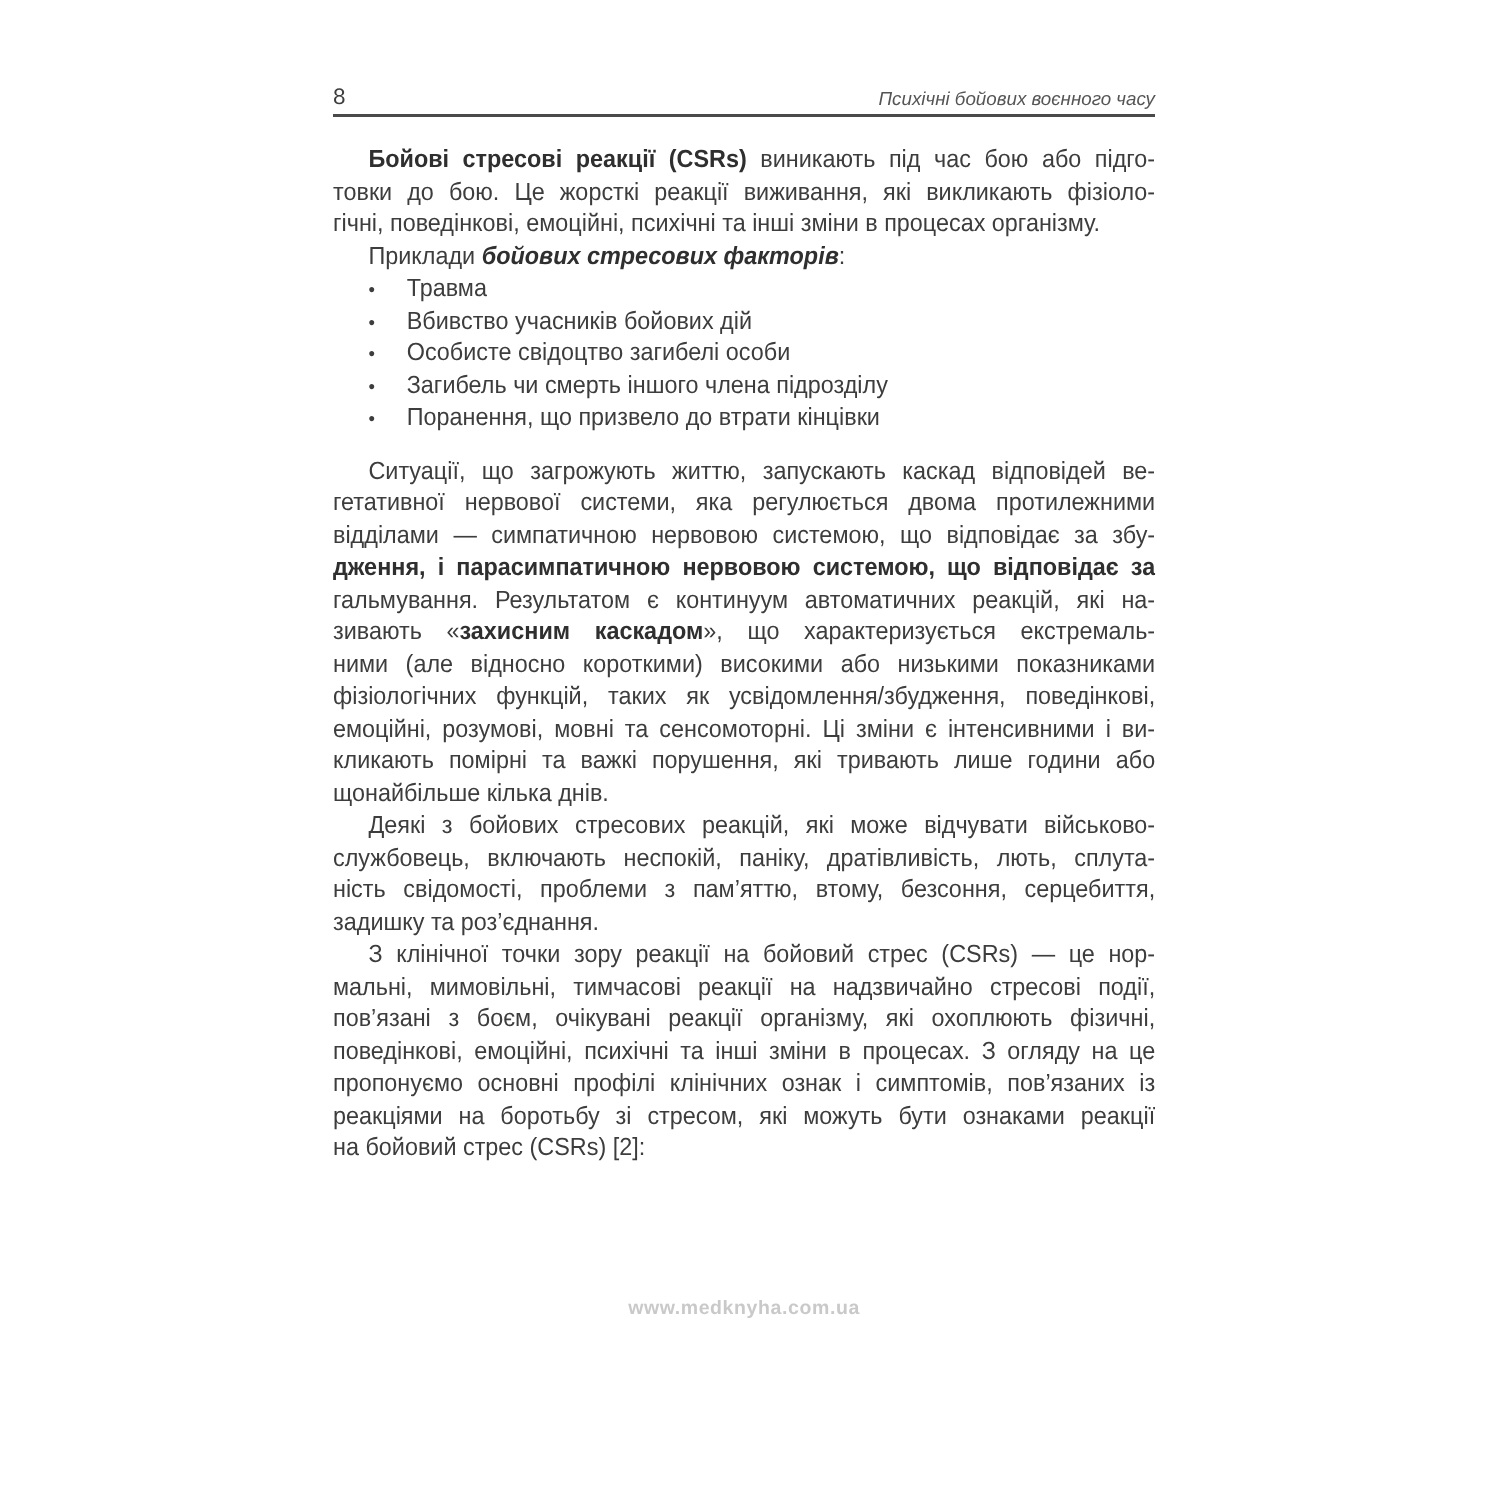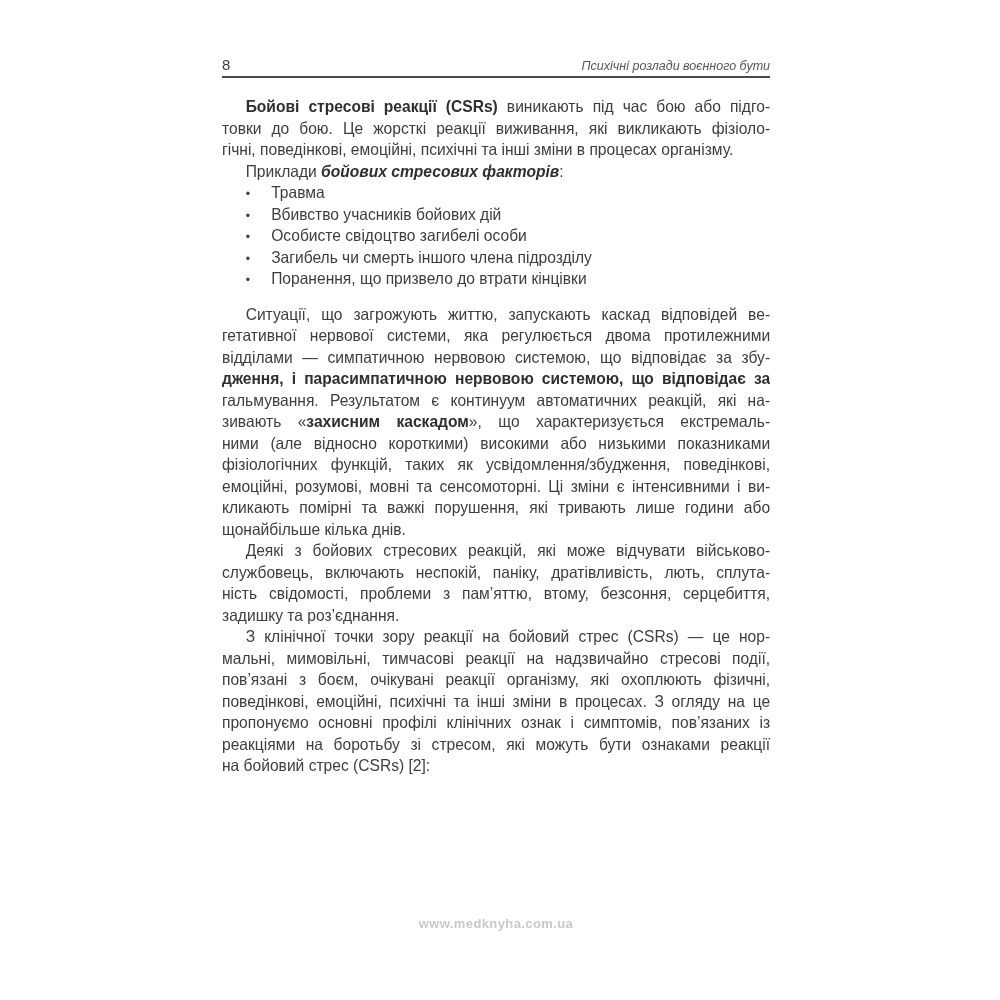--- a/index.html
+++ b/index.html
@@ -31,33 +31,33 @@
   }
   .tline.last{text-align-last:left;}
   .tline.indent{text-indent:25px;}
   .tline b{font-weight:bold;color:#2f2f2f;}
   .bullet-line{height:21.5px;line-height:21.5px;padding-left:25px;}
   .bullet-dot{display:inline-block;width:27px;font-size:13px;color:#3d3d3d;}
   .spacer{height:14px;}
 
   
   .footer{
-    position:absolute;left:222px;top:916px;width:548px;
+    position:absolute;left:222px;top:864px;width:548px;
     text-align:center;font-size:13px;font-weight:bold;
     color:#c9c9c9;letter-spacing:0.4px;
   }
 </style>
 </head>
 <body>
 
 <div class="page">
 
   <div class="header">
     <span class="page-num">8</span>
-    <span class="running-title">Психічні розлади воєнного бути</span>
+    <span class="running-title">Психічні бойових воєнного часу</span>
   </div>
 
   <div class="body-col">
       <div class="para">
         <div class="tline indent"><b>Бойові стресові реакції (CSRs)</b><span> виникають під час бою або підго-</span></div>
         <div class="tline"><span>товки до бою. Це жорсткі реакції виживання, які викликають фізіоло-</span></div>
         <div class="tline last"><span>гічні, поведінкові, емоційні, психічні та інші зміни в процесах організму.</span></div>
       </div>
       <div class="para">
         <div class="tline last indent"><span>Приклади </span><b style="font-style: italic;">бойових стресових факторів</b><span>:</span></div>

